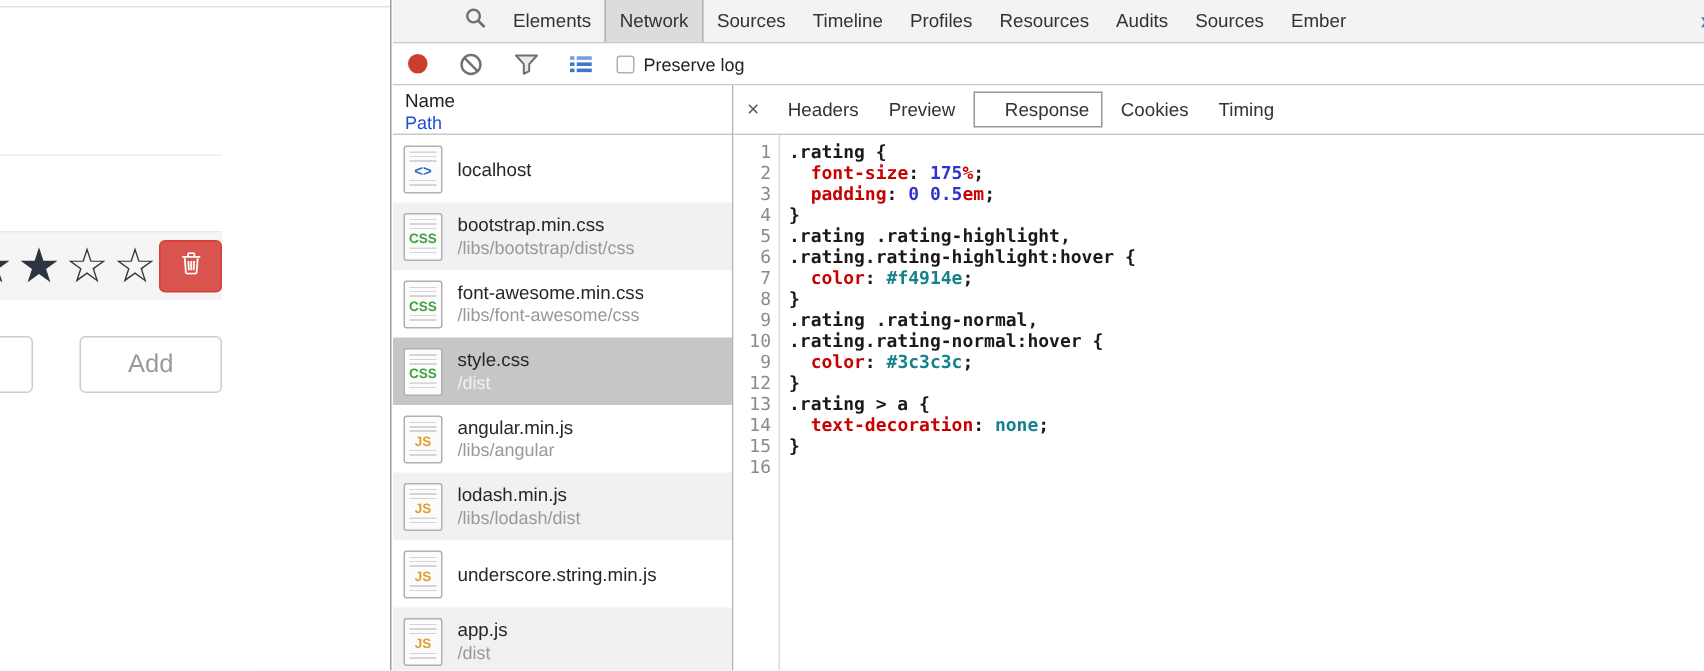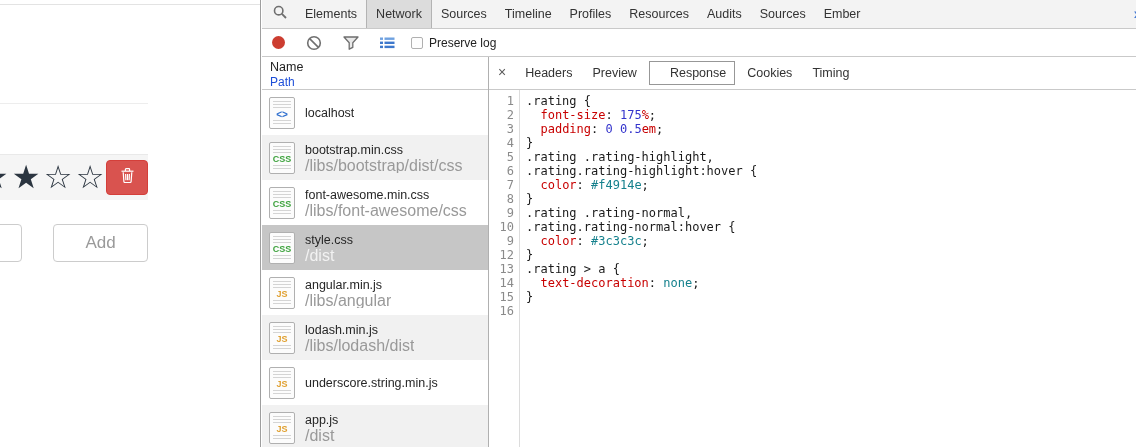--- a/index.html
+++ b/index.html
@@ -15,21 +15,21 @@
   .stars { position:absolute; left:-22px; top:0; height:46px; line-height:44px; font-size:32px; color:#2b3540; white-space:nowrap; font-family:"DejaVu Sans", sans-serif; }
   .stars span { display:inline-block; width:32px; text-align:center; cursor:pointer; }
   .delete-btn { position:absolute; left:106px; top:5px; width:42px; height:35px; background:#d9534f; border:1px solid #d43f3a; border-radius:4px; display:flex; align-items:center; justify-content:center; cursor:pointer; }
   .input-frag { position:absolute; left:-30px; top:224px; width:52px; height:38px; background:#fff; border:1px solid #ccc; border-radius:4px; }
   .add-btn { position:absolute; left:53px; top:224px; width:95px; height:38px; background:#fff; border:1px solid #ccc; border-radius:4px; color:#9a9a9a; font-size:17px; text-align:center; line-height:36px; cursor:pointer; }
 
   
   .devtools { position:absolute; left:260px; top:0; width:876px; height:447px; background:#fff; border-left:1px solid #9e9e9e; }
 
   
-  .tabbar { position:absolute; left:1px; top:0; right:0; height:29px; background:#f3f3f3; border-bottom:1px solid #c9c9c9; display:flex; align-items:center; overflow:hidden; }
+  .tabbar { position:absolute; left:1px; top:0; right:0; height:29px; background:#f3f3f3; border-bottom:1px solid #c9c9c9; display:flex; align-items:center; overflow:hidden;padding-left:37px; }
   .search-icon { margin:0 9px 0 11px; flex:0 0 auto; }
   .main-tab { padding:0 9px; height:29px; line-height:29px; font-size:12.5px; color:#333; cursor:pointer; white-space:nowrap; }
   .main-tab.selected { background:#dcdcdc; border-left:1px solid #b3b3b3; border-right:1px solid #b3b3b3; }
   .overflow-glyph { position:absolute; right:-7px; top:0; height:29px; line-height:27px; color:#4479d4; font-size:17px; font-weight:bold; cursor:pointer; }
 
   
   .toolbar { position:absolute; left:1px; top:29px; right:0; height:28px; background:#fff; border-bottom:1px solid #c9c9c9; display:flex; align-items:center; }
   .tool { margin-left:21px; display:flex; align-items:center; cursor:pointer; }
   .tool:first-child { margin-left:10px; }
   .record-dot { width:13px; height:13px; border-radius:50%; background:#cc3d30; }
@@ -39,21 +39,21 @@
   
   .netlist { position:absolute; left:1px; top:57px; width:227px; bottom:0; background:#fff; border-right:1px solid #b0b0b0; overflow:hidden; }
   .netlist-header { height:33px; border-bottom:1px solid #c9c9c9; padding:2px 0 0 8px; }
   .netlist-header .h-name { font-size:12.5px; color:#222; line-height:16px; }
   .netlist-header .h-path { font-size:12px; color:#1d4ed8; line-height:14px; }
   .net-row { height:45px; display:flex; align-items:center; padding-left:7px; cursor:pointer; }
   .net-row.stripe { background:#f1f1f1; }
   .net-row.selected { background:#c6c6c6; }
   .net-row .txt { margin-left:10px; overflow:hidden; }
   .net-row .name { font-size:12.5px; color:#262626; line-height:16px; white-space:nowrap; }
-  .net-row .path { font-size:16px; color:#999; line-height:15px; white-space:nowrap; }
+  .net-row .path { font-size:12px; color:#999; line-height:15px; white-space:nowrap; }
   .net-row.selected .path { color:#f2f2f2; }
 
   .file-icon { position:relative; flex:0 0 auto; width:26px; height:32px; background:#fcfcfc; border:1px solid #b0b0b0; border-radius:2px; }
   .file-icon::before { content:""; position:absolute; left:3px; right:3px; top:3px; height:8px;
     background:repeating-linear-gradient(to bottom,#d4d4d4 0 1px,transparent 1px 3px); }
   .file-icon::after { content:""; position:absolute; left:3px; right:3px; bottom:3px; height:5px;
     background:repeating-linear-gradient(to bottom,#d4d4d4 0 1px,transparent 1px 3px); }
   .file-icon .lbl { position:absolute; left:0; right:0; top:11px; text-align:center; font-size:9px; font-weight:bold; letter-spacing:0; background:#fcfcfc; }
   .file-icon .lbl.html { color:#2f6fce; font-size:10px; }
   .file-icon .lbl.css { color:#3fa33f; }
@@ -61,21 +61,21 @@
 
   
   .detail { position:absolute; left:228px; top:57px; right:0; bottom:0; background:#fff; }
   .dtabs { height:33px; border-bottom:1px solid #c9c9c9; display:flex; align-items:center; }
   .dclose { color:#5a5a5a; font-size:14px; padding:0 9px 2px 9px; cursor:pointer; }
   .dtab { font-size:12.5px; color:#333; padding:4px 8px; margin:0 2px; cursor:pointer; white-space:nowrap; }
   .dtab.selected { border:1px solid #979797; background:#fff;padding-left:20px; }
 
   .codearea { position:absolute; left:0; top:33px; right:0; bottom:0; display:flex; font-family:"DejaVu Sans Mono", monospace; font-size:12px; line-height:14px; }
   .gutter { flex:0 0 31px; text-align:right; padding:4px 5px 0 0; color:#8a8a8a; border-right:1px solid #dcdcdc; }
-  .code { padding:4px 0 0 6px; white-space:pre; }
+  .code { padding:4px 0 0 6px; white-space:pre;font-weight:bold; }
   .tk-plain { color:#1a1a1a; }
   .tk-prop  { color:#c80000; }
   .tk-num   { color:#3333cc; }
   .tk-unit  { color:#c80000; }
   .tk-val   { color:#15818d; }
 </style>
 </head>
 <body>
 
 <div class="screen">

